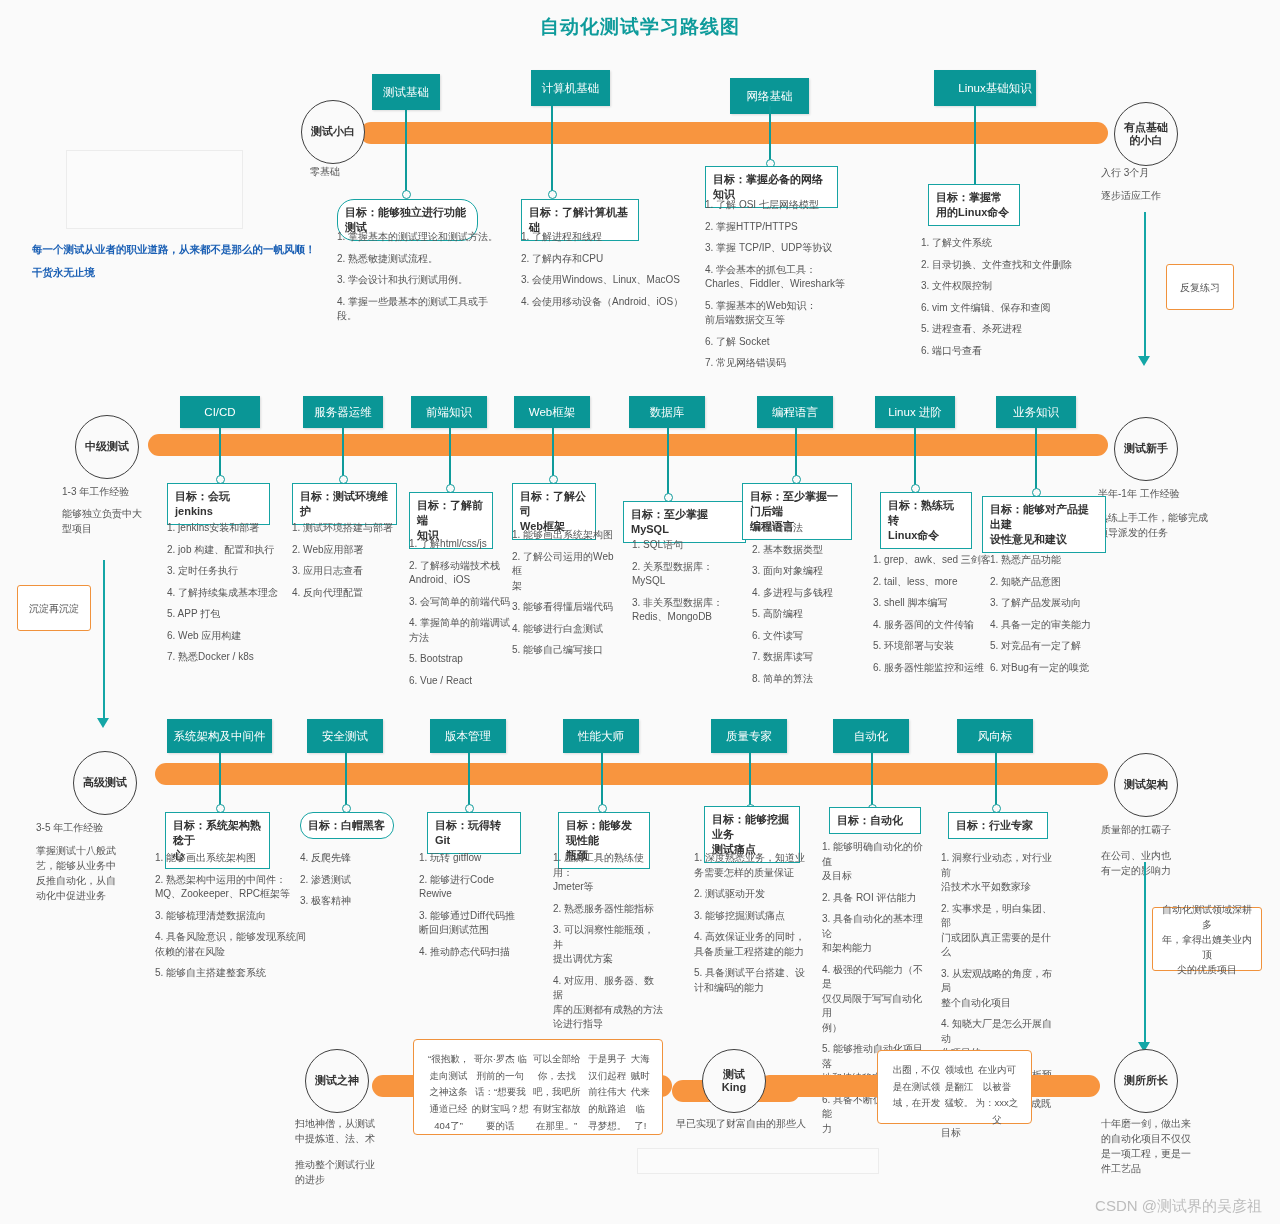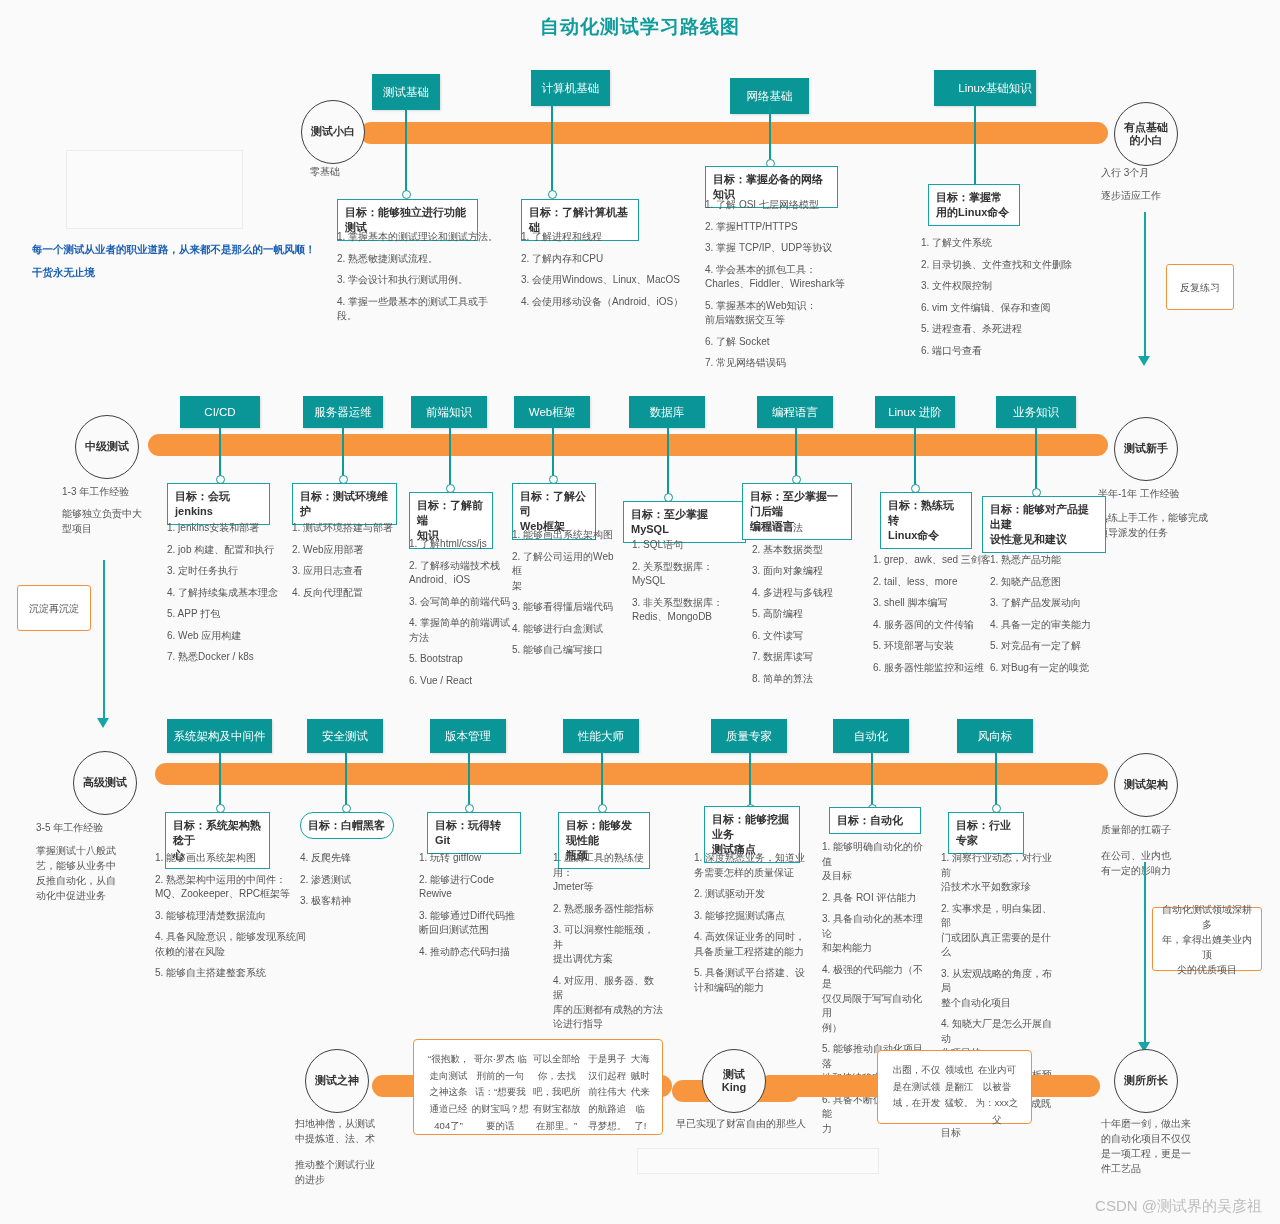--- a/index.html
+++ b/index.html
@@ -134,21 +134,21 @@
   <div class="abs arrow-head" style="left:1138px;top:356px;"></div>
   <div class="abs callout" style="left:1166px;top:264px;width:68px;height:46px;">
     <span>反复练习</span>
   </div>
 
   <div class="abs chip" style="left:372px;top:74px;width:68px;height:36px;">
     <span>测试基础</span>
   </div>
   <div class="abs vline" style="left:405px;top:110px;height:84px;"></div>
   <div class="abs dot" style="left:402px;top:190px;"></div>
-  <div class="abs goal" style="left:337px;top:199px;width:141px;white-space:pre-line;">目标：能够独立进行功能测试</div>
+  <div class="abs goal" style="left:337px;top:199px;width:141px;white-space:pre-line;border-radius:17px;">目标：能够独立进行功能测试</div>
   <div class="abs bullets" style="left:337px;top:230px;width:168px;">
     <div style="white-space:pre-line">1. 掌握基本的测试理论和测试方法。</div>
     <div style="white-space:pre-line">2. 熟悉敏捷测试流程。</div>
     <div style="white-space:pre-line">3. 学会设计和执行测试用例。</div>
     <div style="white-space:pre-line">4. 掌握一些最基本的测试工具或手段。</div>
   </div>
 
   <div class="abs chip" style="left:531px;top:70px;width:79px;height:36px;">
     <span>计算机基础</span>
   </div>
@@ -471,21 +471,21 @@
 地和持续稳定发展</div>
     <div style="white-space:pre-line">6. 具备不断优化迭代的能
 力</div>
   </div>
 
   <div class="abs chip" style="left:957px;top:719px;width:76px;height:34px;">
     <span>风向标</span>
   </div>
   <div class="abs vline" style="left:995px;top:753px;height:55px;"></div>
   <div class="abs dot" style="left:992px;top:804px;"></div>
-  <div class="abs goal" style="left:948px;top:812px;width:76px;white-space:pre-line;">目标：行业专家</div>
+  <div class="abs goal" style="left:948px;top:812px;width:100px;white-space:pre-line;">目标：行业专家</div>
   <div class="abs bullets" style="left:941px;top:851px;width:115px;">
     <div style="white-space:pre-line">1. 洞察行业动态，对行业前
 沿技术水平如数家珍</div>
     <div style="white-space:pre-line">2. 实事求是，明白集团、部
 门或团队真正需要的是什么</div>
     <div style="white-space:pre-line">3. 从宏观战略的角度，布局
 整个自动化项目</div>
     <div style="white-space:pre-line">4. 知晓大厂是怎么开展自动
 化项目的</div>
     <div style="white-space:pre-line">5. 口才：上能控制老板预

